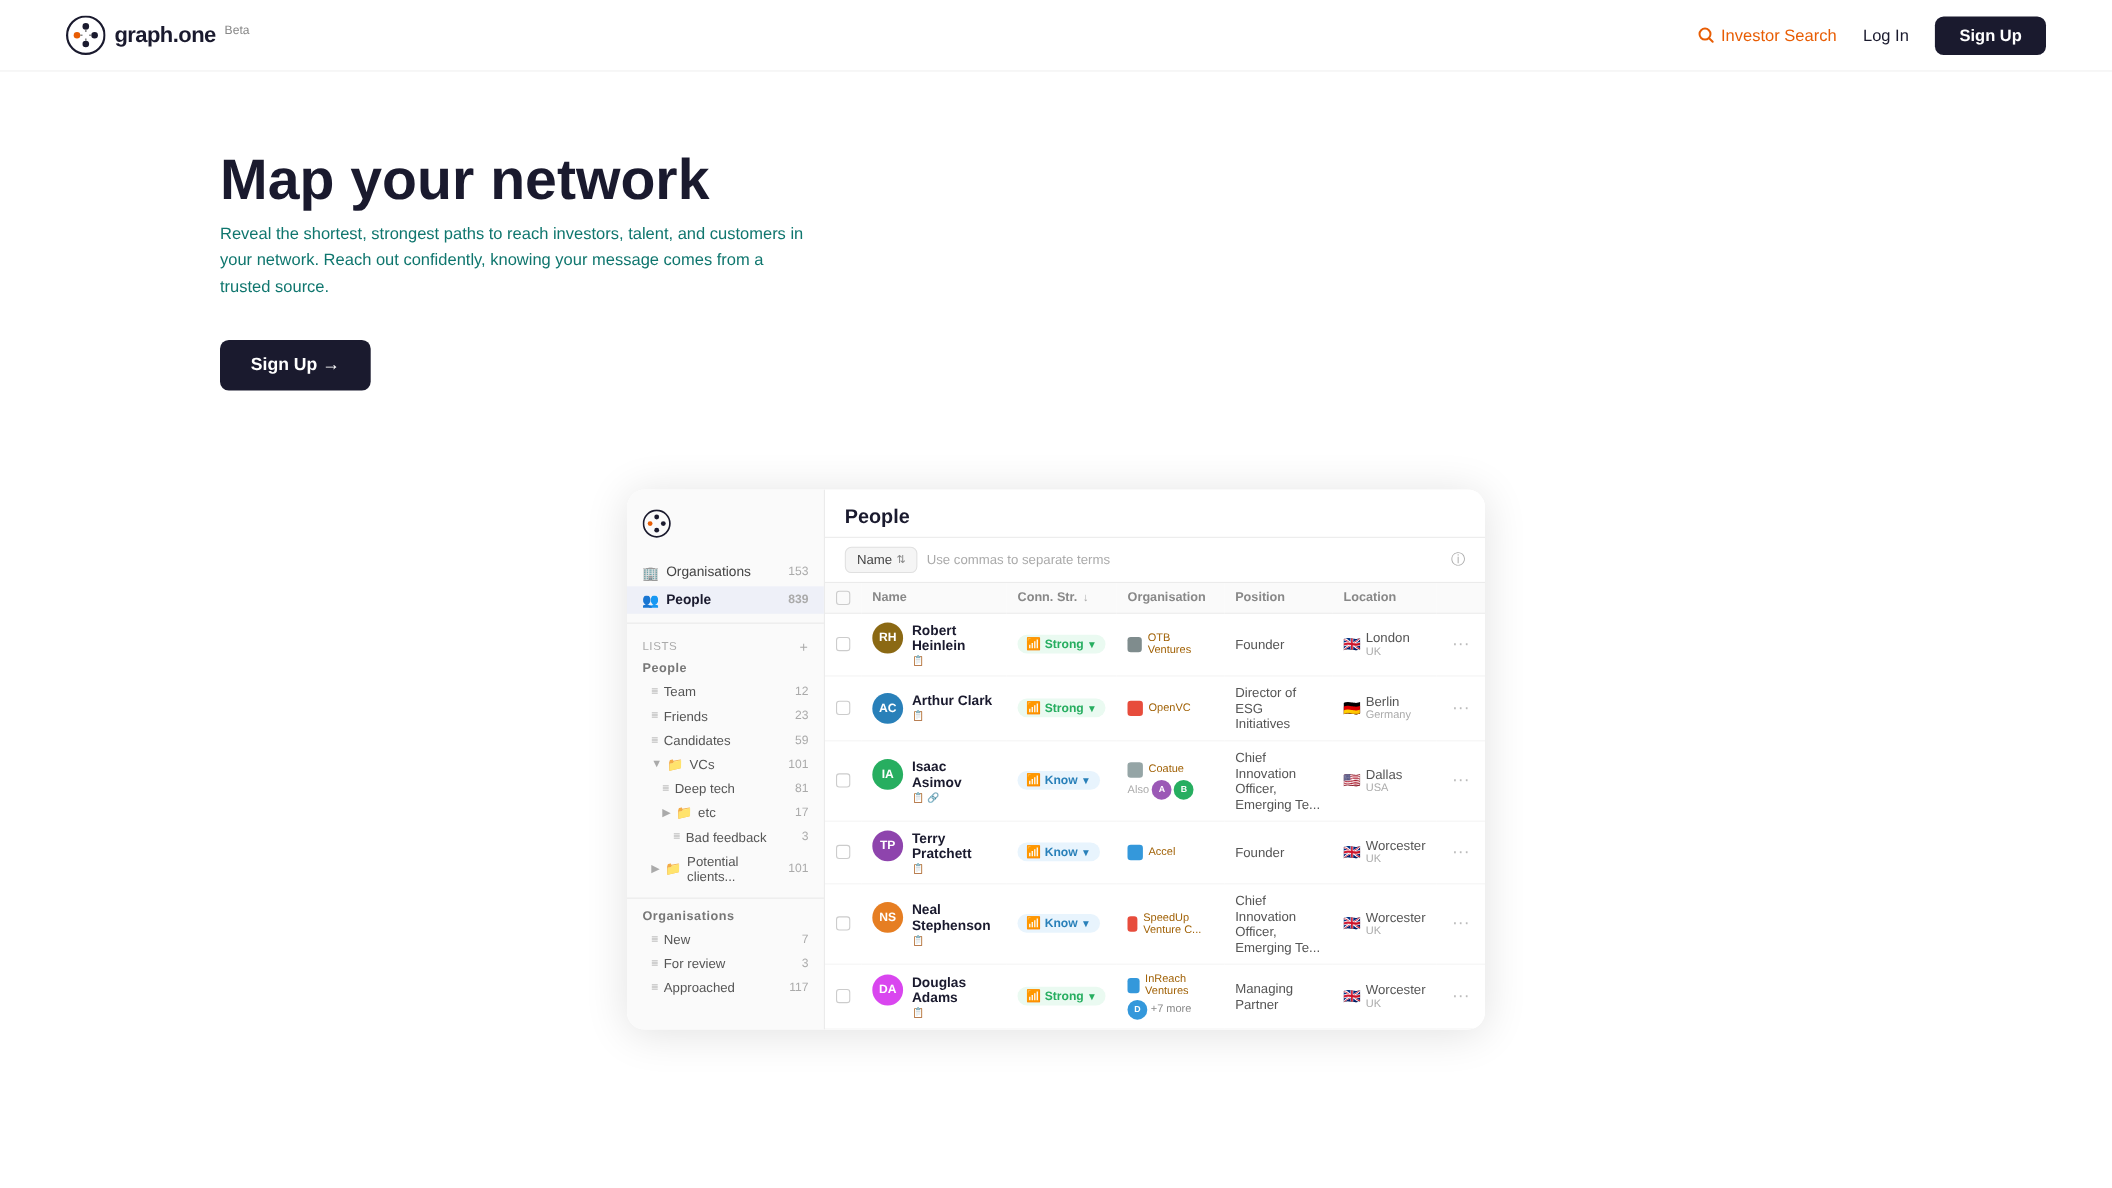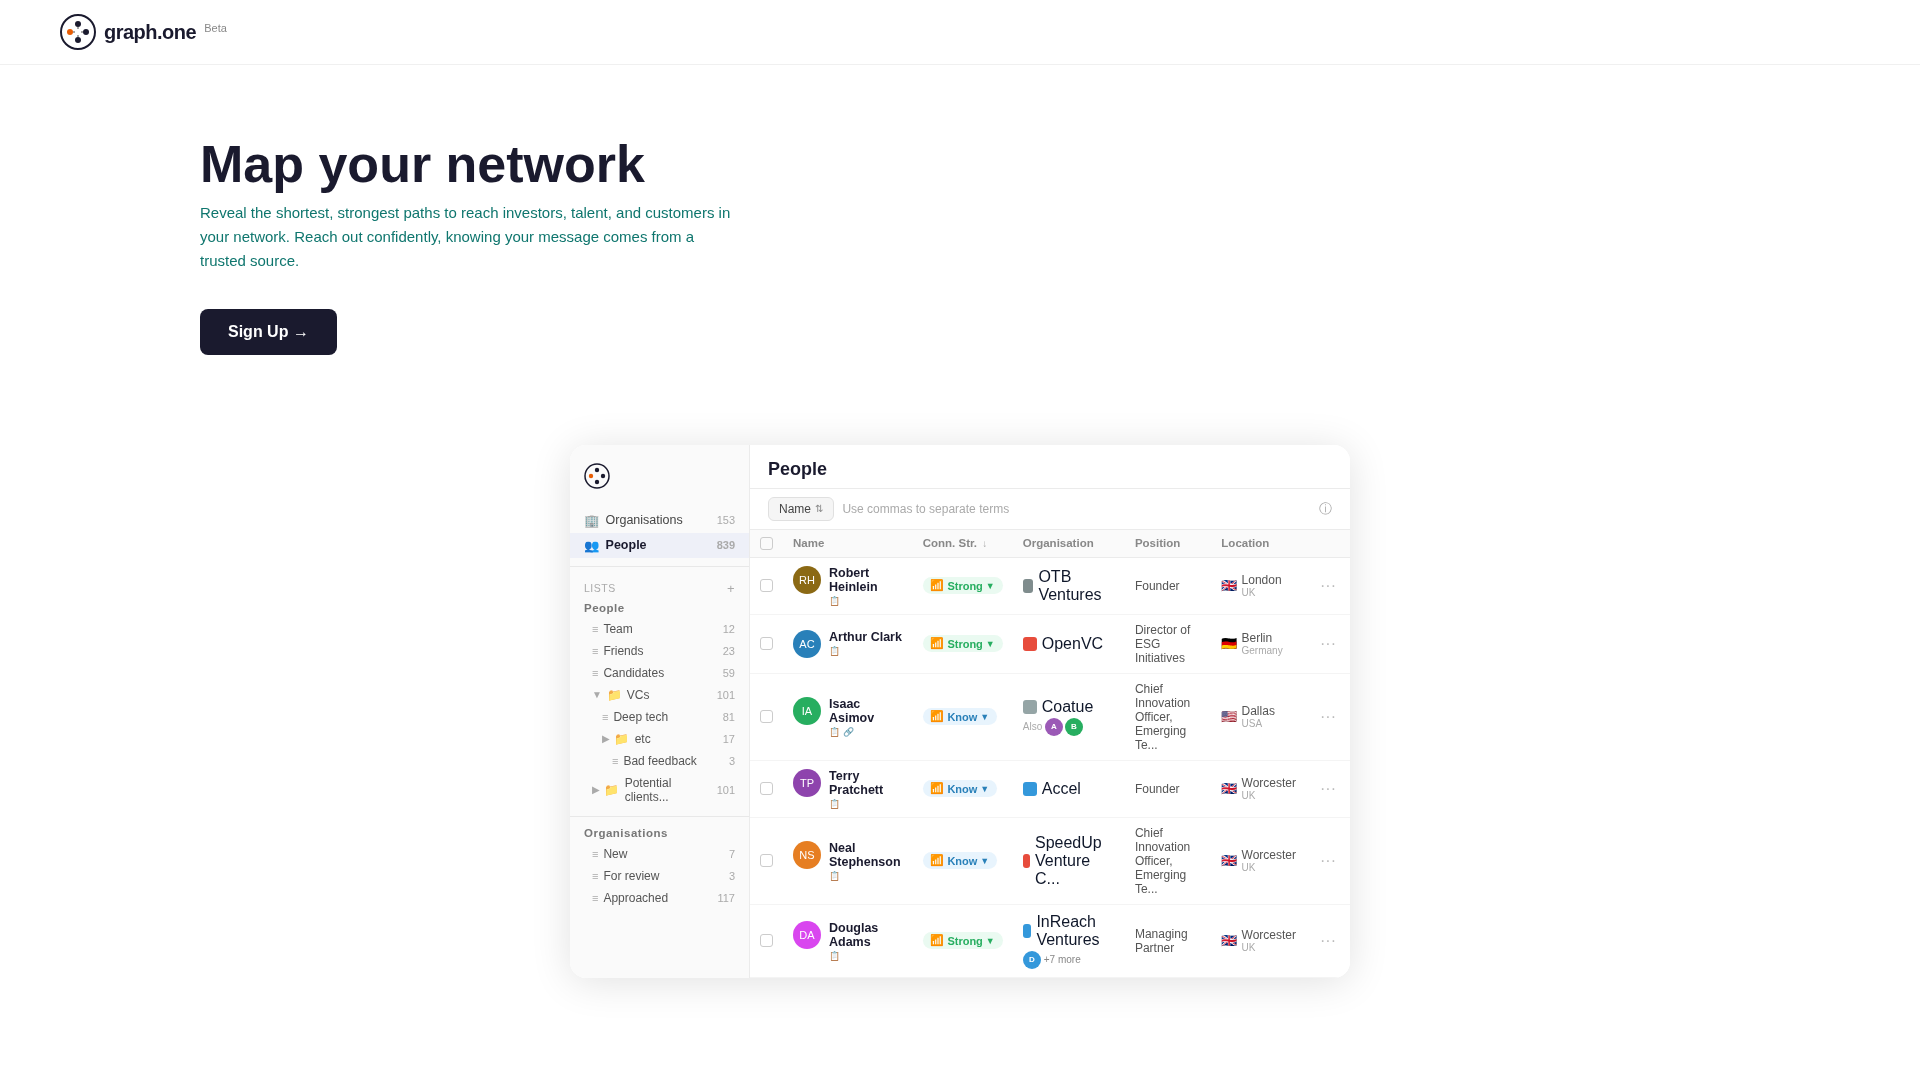--- a/index.html
+++ b/index.html
@@ -280,21 +280,21 @@
       margin-top: 2px;
     }
     .avatar-placeholder {
       width: 28px;
       height: 28px;
       border-radius: 50%;
       display: inline-flex;
       align-items: center;
       justify-content: center;
       font-size: 11px;
-      font-weight: 400;
+      font-weight: 700;
       color: #fff;
       flex-shrink: 0;
       text-align: center;
     }
     .name-cell {
       display: flex;
       align-items: flex-start;
       gap: 8px;
     }
     .badge-strong {
@@ -316,22 +316,22 @@
       color: #2980b9;
       border-radius: 12px;
       padding: 2px 8px;
       font-size: 11px;
       font-weight: 600;
     }
     .org-cell {
       display: flex;
       align-items: center;
       gap: 5px;
-      color: #0f172a;
-      font-size: 16px;
+      color: #a16207;
+      font-size: 10px;
     }
     .location-cell {
       display: flex;
       align-items: center;
       gap: 4px;
       font-size: 12px;
       color: #555;
     }
     .flag {
       font-size: 13px;
@@ -375,20 +375,31 @@
       <circle cx="18" cy="10" r="3" fill="#1a1a2e"></circle>
       <circle cx="26" cy="18" r="3" fill="#1a1a2e"></circle>
       <circle cx="18" cy="26" r="3" fill="#1a1a2e"></circle>
       <line x1="13" y1="18" x2="15" y2="18" stroke="#888" stroke-width="1.5"></line>
       <line x1="21" y1="18" x2="23" y2="18" stroke="#888" stroke-width="1.5"></line>
       <line x1="18" y1="13" x2="18" y2="15" stroke="#888" stroke-width="1.5"></line>
       <line x1="18" y1="21" x2="18" y2="23" stroke="#888" stroke-width="1.5"></line>
     </svg>
     <span class="logo-text">graph.one</span>
     <span class="beta-badge">Beta</span>
+  </div>
+  <div class="nav-right">
+    <a class="investor-search-link">
+      <svg width="16" height="16" viewBox="0 0 16 16" fill="none">
+        <circle cx="7" cy="7" r="5" stroke="#e85d04" stroke-width="1.8"></circle>
+        <line x1="11" y1="11" x2="14" y2="14" stroke="#e85d04" stroke-width="1.8" stroke-linecap="round"></line>
+      </svg>
+      <span>Investor Search</span>
+    </a>
+    <span class="login-link">Log In</span>
+    <button class="signup-btn">Sign Up</button>
   </div>
 </nav>
 
 <section class="hero">
   <div class="hero-title">Map your network</div>
   <p class="hero-body">Reveal the shortest, strongest paths to reach investors, talent, and customers in your network. Reach out confidently, knowing your message comes from a trusted source.</p>
   <button class="hero-cta">Sign Up →</button>
 </section>
 
 <div style="display:flex; justify-content:center; padding: 10px 0 60px 0;">

